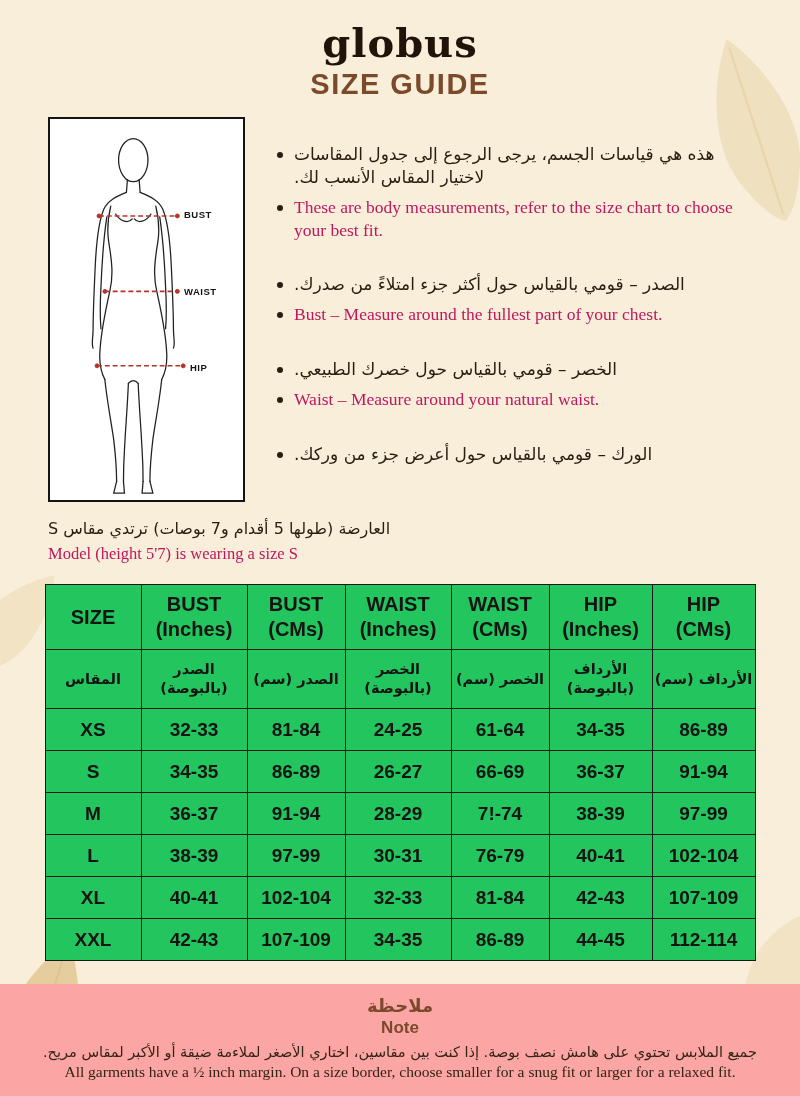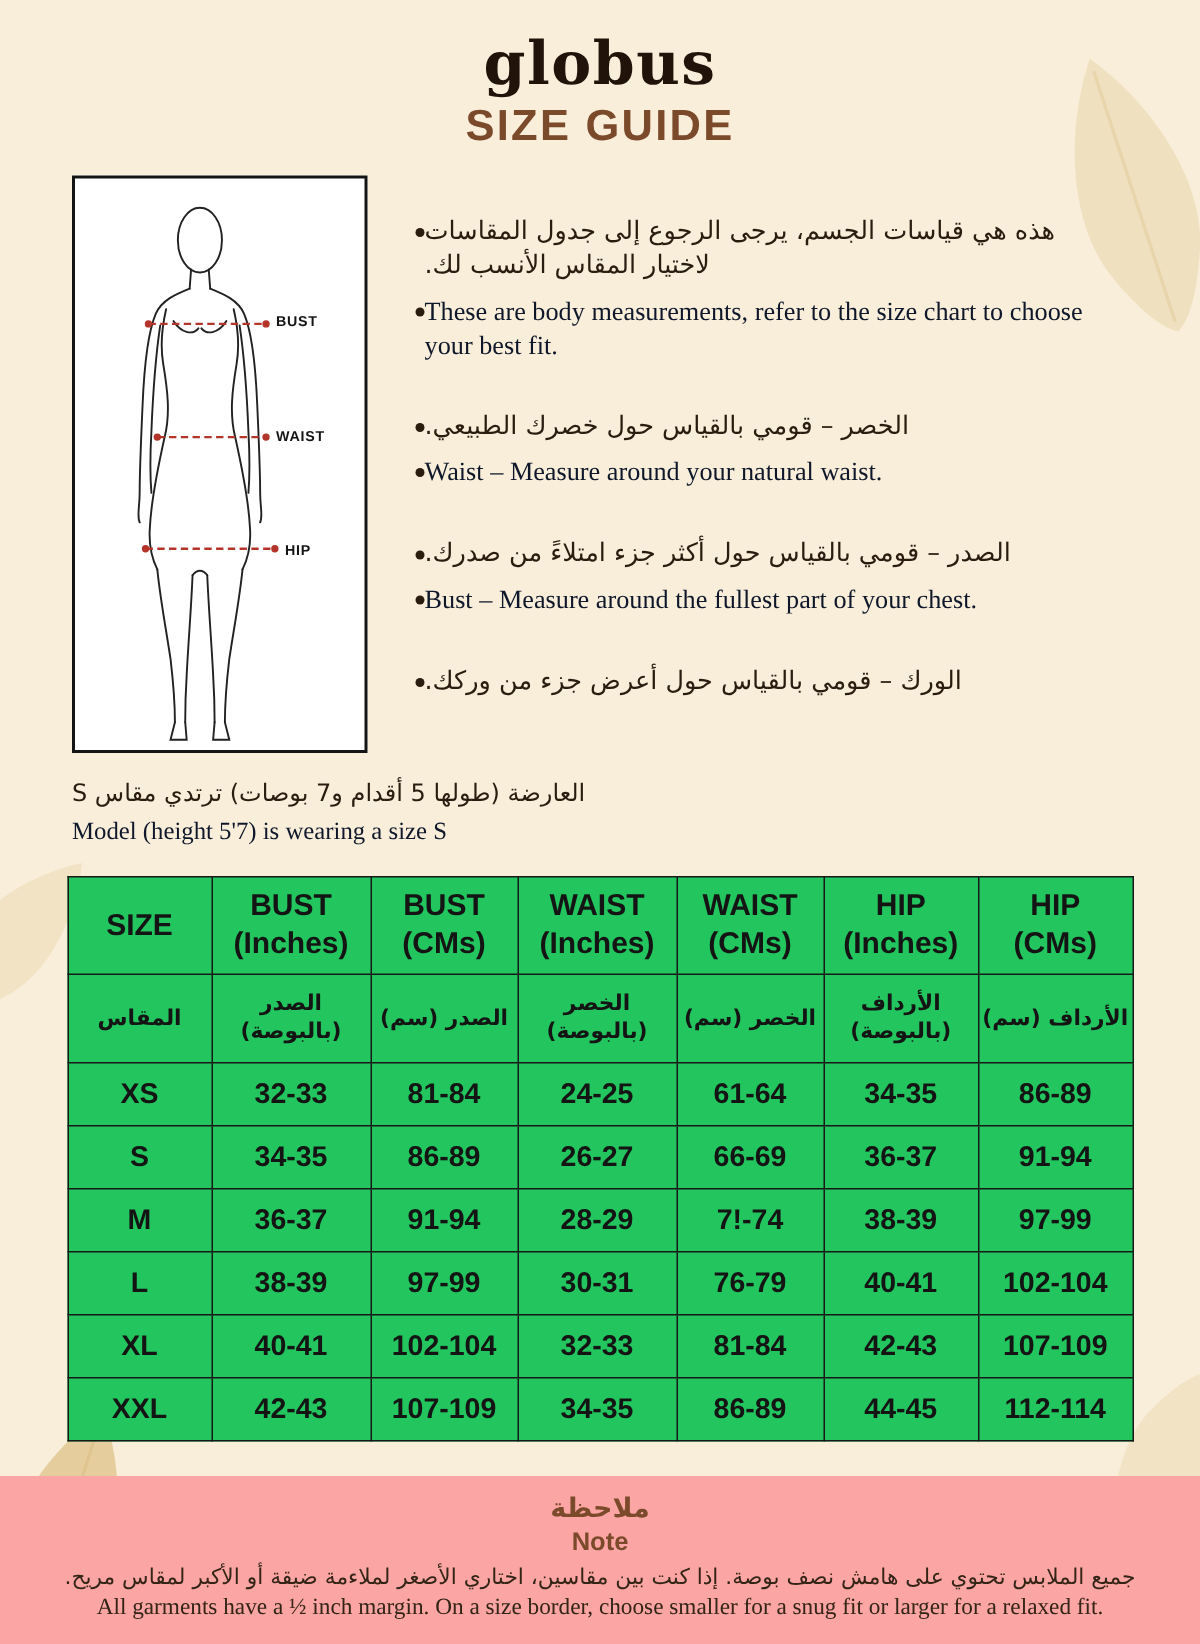--- a/index.html
+++ b/index.html
@@ -45,25 +45,25 @@
   .figure-box svg{position:absolute;left:0;top:0;width:100%;height:100%;}
   .fig-label{
     position:absolute;font-size:9.5px;font-weight:700;letter-spacing:.5px;color:#141414;
   }
   .fig-label.bust{left:134px;top:90px;}
   .fig-label.waist{left:134px;top:167px;}
   .fig-label.hip{left:140px;top:243px;}
 
   .bullets{flex:1;padding-top:26px;}
   .group + .group{margin-top:32px;}
-  .bullet-item{display:flex;align-items:flex-start;}
+  .bullet-item{display:flex;gap:11px;align-items:flex-start;}
   .bullet-item + .bullet-item{margin-top:7px;}
   .dot{width:6px;height:6px;border-radius:50%;background:#2b1c10;margin-top:9px;flex-shrink:0;}
   .ar{direction:rtl;text-align:left;font-family:"DejaVu Sans",sans-serif;font-size:17px;line-height:1.35;color:#2b1c10;}
-  .en{font-family:"Liberation Serif",serif;font-size:17.5px;line-height:1.3;color:#0f172a;}
+  .en{font-family:"Liberation Serif",serif;font-size:17.5px;line-height:1.3;color:#be185d;}
 
   
   .model-note{margin:16px 48px 0;}
   .model-note .ar{font-size:16px;}
   .model-note .en{font-size:16.5px;margin-top:3px;}
 
   
   table.size-table{
     width:710px;margin:20px auto 0;
     border-collapse:collapse;background:#22c55e;table-layout:fixed;
@@ -170,35 +170,35 @@
             <div class="ar">هذه هي قياسات الجسم، يرجى الرجوع إلى جدول المقاسات لاختيار المقاس الأنسب لك.</div>
           </div>
           <div class="bullet-item">
             <span class="dot"></span>
             <div class="en">These are body measurements, refer to the size chart to choose your best fit.</div>
           </div>
         </div>
         <div class="group">
           <div class="bullet-item">
             <span class="dot"></span>
-            <div class="ar">الخصر – قومي بالقياس حول خصرك الطبيعي.</div>
-          </div>
-          <div class="bullet-item">
-            <span class="dot"></span>
-            <div class="en">Waist – Measure around your natural waist.</div>
+            <div class="ar">الصدر – قومي بالقياس حول أكثر جزء امتلاءً من صدرك.</div>
+          </div>
+          <div class="bullet-item">
+            <span class="dot"></span>
+            <div class="en">Bust – Measure around the fullest part of your chest.</div>
           </div>
         </div>
         <div class="group">
           <div class="bullet-item">
             <span class="dot"></span>
-            <div class="ar">الصدر – قومي بالقياس حول أكثر جزء امتلاءً من صدرك.</div>
-          </div>
-          <div class="bullet-item">
-            <span class="dot"></span>
-            <div class="en">Bust – Measure around the fullest part of your chest.</div>
+            <div class="ar">الخصر – قومي بالقياس حول خصرك الطبيعي.</div>
+          </div>
+          <div class="bullet-item">
+            <span class="dot"></span>
+            <div class="en">Waist – Measure around your natural waist.</div>
           </div>
         </div>
         <div class="group">
           <div class="bullet-item">
             <span class="dot"></span>
             <div class="ar">الورك – قومي بالقياس حول أعرض جزء من وركك.</div>
           </div>
         </div>
       </div>
     </div>

